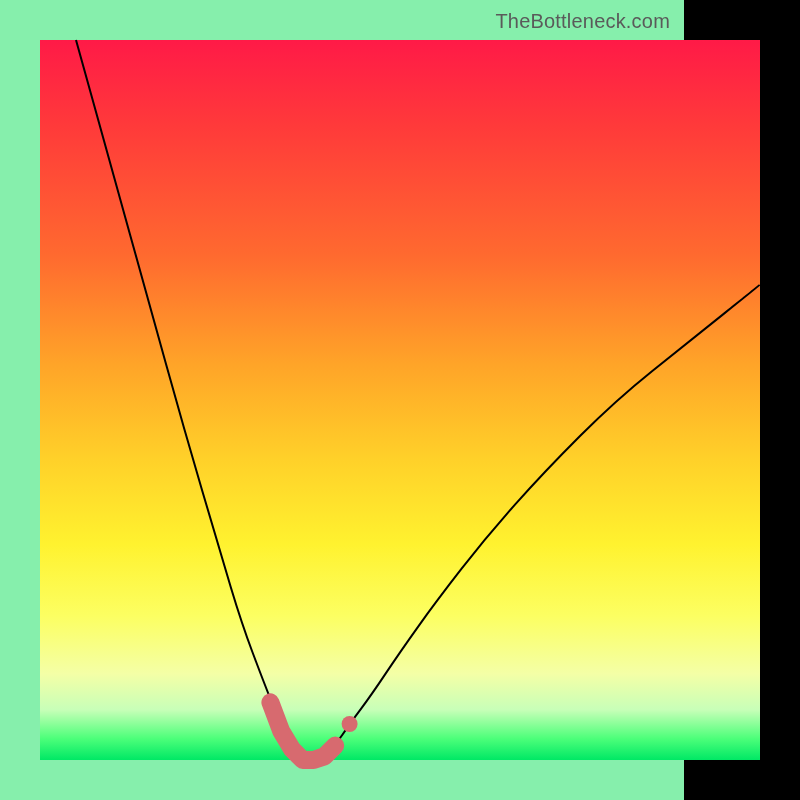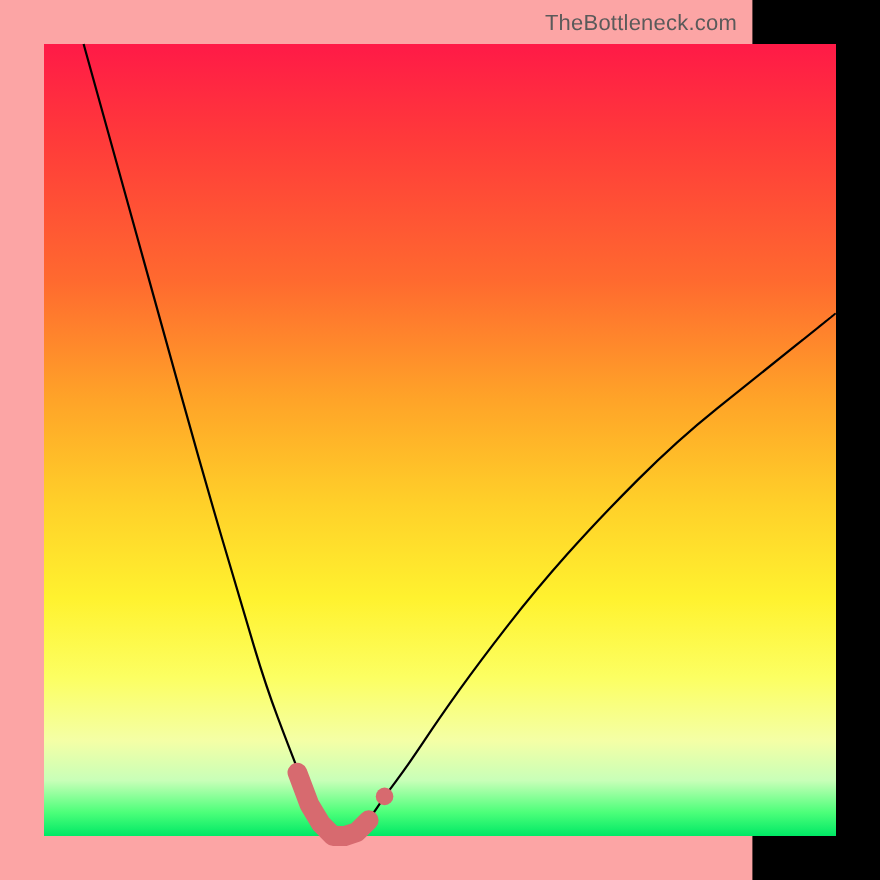--- a/index.html
+++ b/index.html
@@ -10,21 +10,21 @@
     background: #000;
     overflow: hidden;
     font-family: Arial, Helvetica, sans-serif;
   }
   .frame {
     position: absolute;
     left: 0;
     top: 0;
     width: 684px;
     height: 800px;
-    background: #fca5a5;
+    background: #86efac;
   }
   .plot {
     position: absolute;
     left: 40px;
     top: 40px;
     width: 720px;
     height: 720px;
     
     background: linear-gradient(to bottom,
       #ff1a47 0%,

